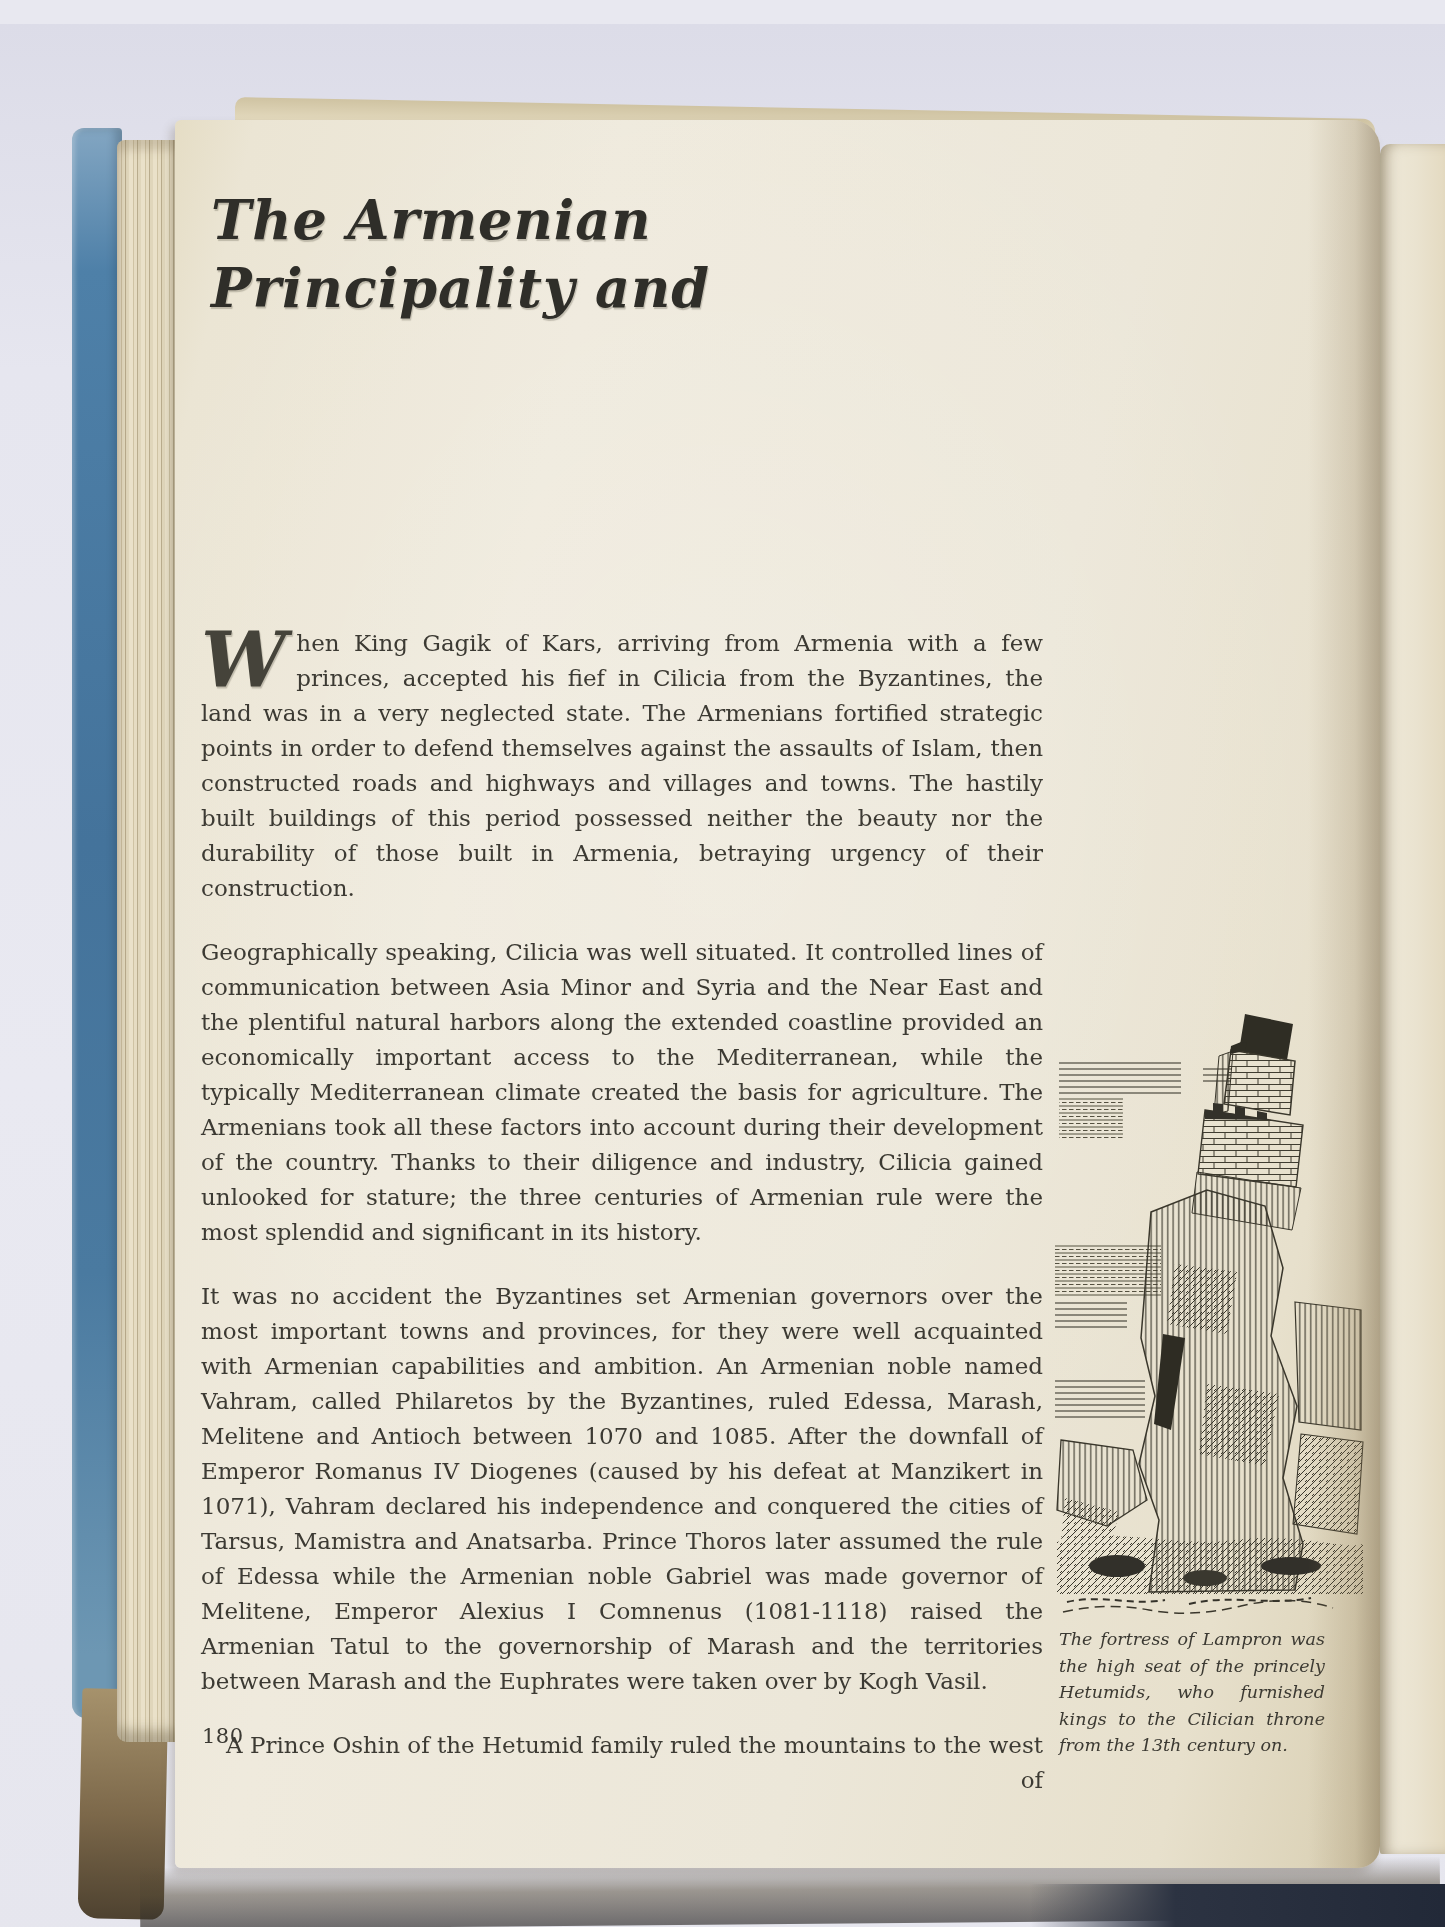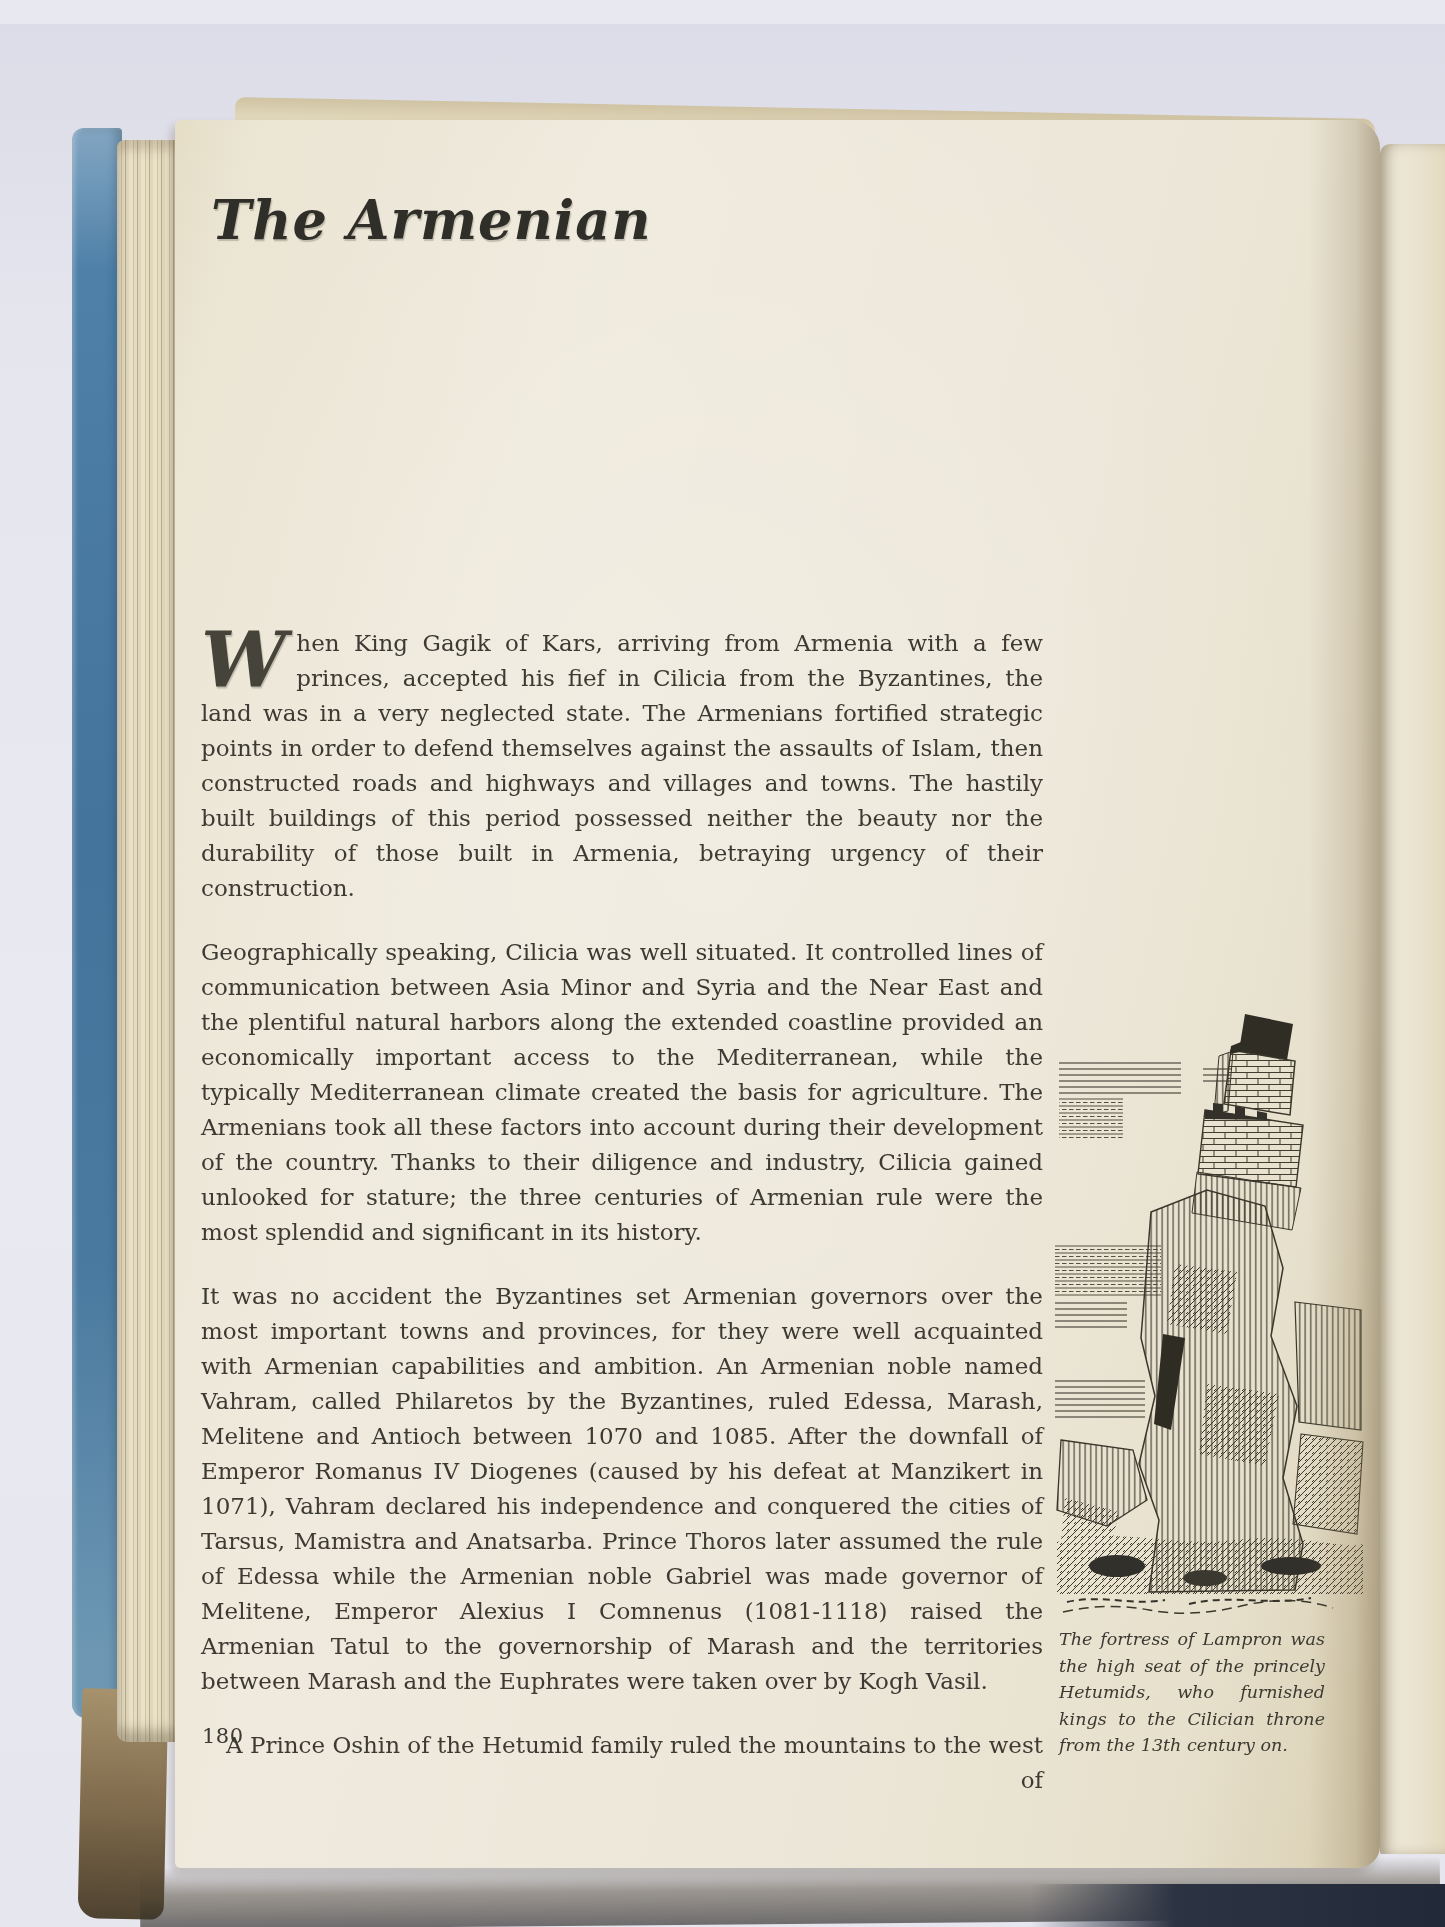--- a/index.html
+++ b/index.html
@@ -107,20 +107,21 @@
   <div class="page-stack-left"></div>
   <div class="top-edge"></div>
   <div class="bottom-shadow"></div>
   <div class="cover-corner-br"></div>
   <div class="facing-page"></div>
 
   <div class="page">
 
     <h1 class="title">
       <span>The Armenian</span>
+      <span>Principality and</span>
     </h1>
 
     <div class="body-col">
       <p><span class="dropcap">W</span><span>hen King Gagik of Kars, arriving from Armenia with a few princes, accepted his fief in Cilicia from the Byzantines, the land was in a very neglected state. The Armenians fortified strategic points in order to defend themselves against the assaults of Islam, then constructed roads and highways and villages and towns. The hastily built buildings of this period possessed neither the beauty nor the durability of those built in Armenia, betraying urgency of their construction.</span></p>
       <p>Geographically speaking, Cilicia was well situated. It controlled lines of communication between Asia Minor and Syria and the Near East and the plentiful natural harbors along the extended coastline provided an economically important access to the Mediterranean, while the typically Mediterranean climate created the basis for agriculture. The Armenians took all these factors into account during their development of the country. Thanks to their diligence and industry, Cilicia gained unlooked for stature; the three centuries of Armenian rule were the most splendid and significant in its history.</p>
       <p>It was no accident the Byzantines set Armenian governors over the most important towns and provinces, for they were well acquainted with Armenian capabilities and ambition. An Armenian noble named Vahram, called Philaretos by the Byzantines, ruled Edessa, Marash, Melitene and Antioch between 1070 and 1085. After the downfall of Emperor Romanus IV Diogenes (caused by his defeat at Manzikert in 1071), Vahram declared his independence and conquered the cities of Tarsus, Mamistra and Anatsarba. Prince Thoros later assumed the rule of Edessa while the Armenian noble Gabriel was made governor of Melitene, Emperor Alexius I Comnenus (1081-1118) raised the Armenian Tatul to the governorship of Marash and the territories between Marash and the Euphrates were taken over by Kogh Vasil.</p>
       <p>A Prince Oshin of the Hetumid family ruled the mountains to the west of</p>
     </div>
 
     <figure class="illus">

